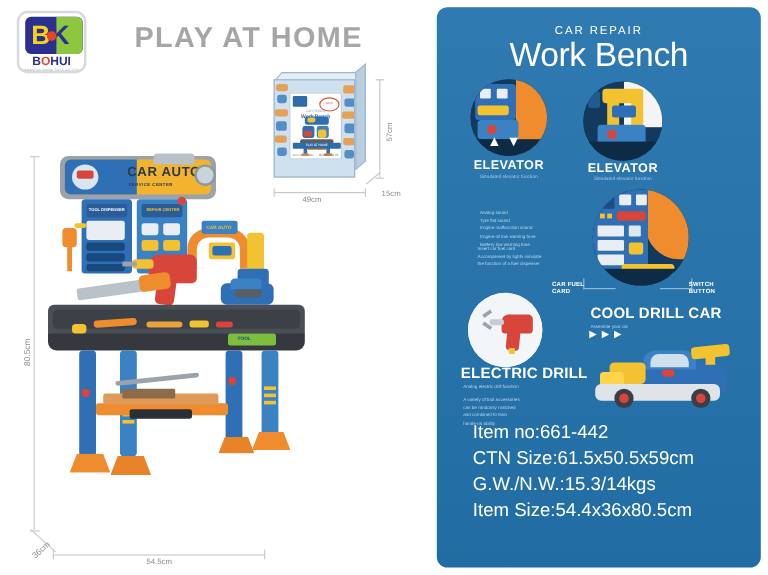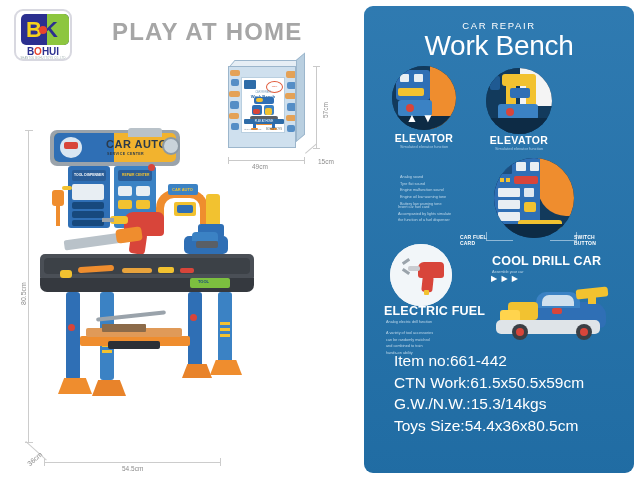--- a/index.html
+++ b/index.html
@@ -396,28 +396,28 @@
 
     <div class="circ" style="left:26px;top:238px;width:62px;height:62px;background:#eef3f7;">
       <div class="pc" style="left:0;top:0;width:100%;height:100%;background:#f2f6f9;"></div>
       <div class="pc" style="left:28px;top:18px;width:26px;height:16px;background:#d8453a;border-radius:6px 4px 3px 3px;"></div>
       <div class="pc" style="left:32px;top:32px;width:11px;height:16px;background:#d8453a;border-radius:3px;transform:rotate(6deg);"></div>
       <div class="pc" style="left:18px;top:22px;width:12px;height:5px;background:#c9ccd1;border-radius:2px;"></div>
       <div class="pc" style="left:12px;top:16px;width:8px;height:3px;background:#9aa3ab;transform:rotate(-35deg);"></div>
       <div class="pc" style="left:12px;top:26px;width:8px;height:3px;background:#9aa3ab;transform:rotate(35deg);"></div>
       <div class="pc" style="left:34px;top:46px;width:5px;height:5px;background:#f2c230;border-radius:1px;"></div>
     </div>
-    <div class="sect-h" style="left:20px;top:298px;">ELECTRIC FUEL</div>
+    <div class="sect-h" style="left:20px;top:298px;">ELECTRIC DRILL</div>
     <div class="tiny" style="left:22px;top:313px;width:96px;">Analog electric drill function</div>
     <div class="tiny" style="left:22px;top:324px;width:96px;white-space:pre-line;">A variety of tool accessories
 can be randomly matched
 and combined to train
 hands-on ability</div>
 
     <div id="specs">
       <div>Item no:661-442</div>
-      <div>CTN Work:61.5x50.5x59cm</div>
+      <div>CTN Size:61.5x50.5x59cm</div>
       <div>G.W./N.W.:15.3/14kgs</div>
-      <div>Toys Size:54.4x36x80.5cm</div>
+      <div>Item Size:54.4x36x80.5cm</div>
     </div>
   </div>
 
 </div>
 
 </body></html>

